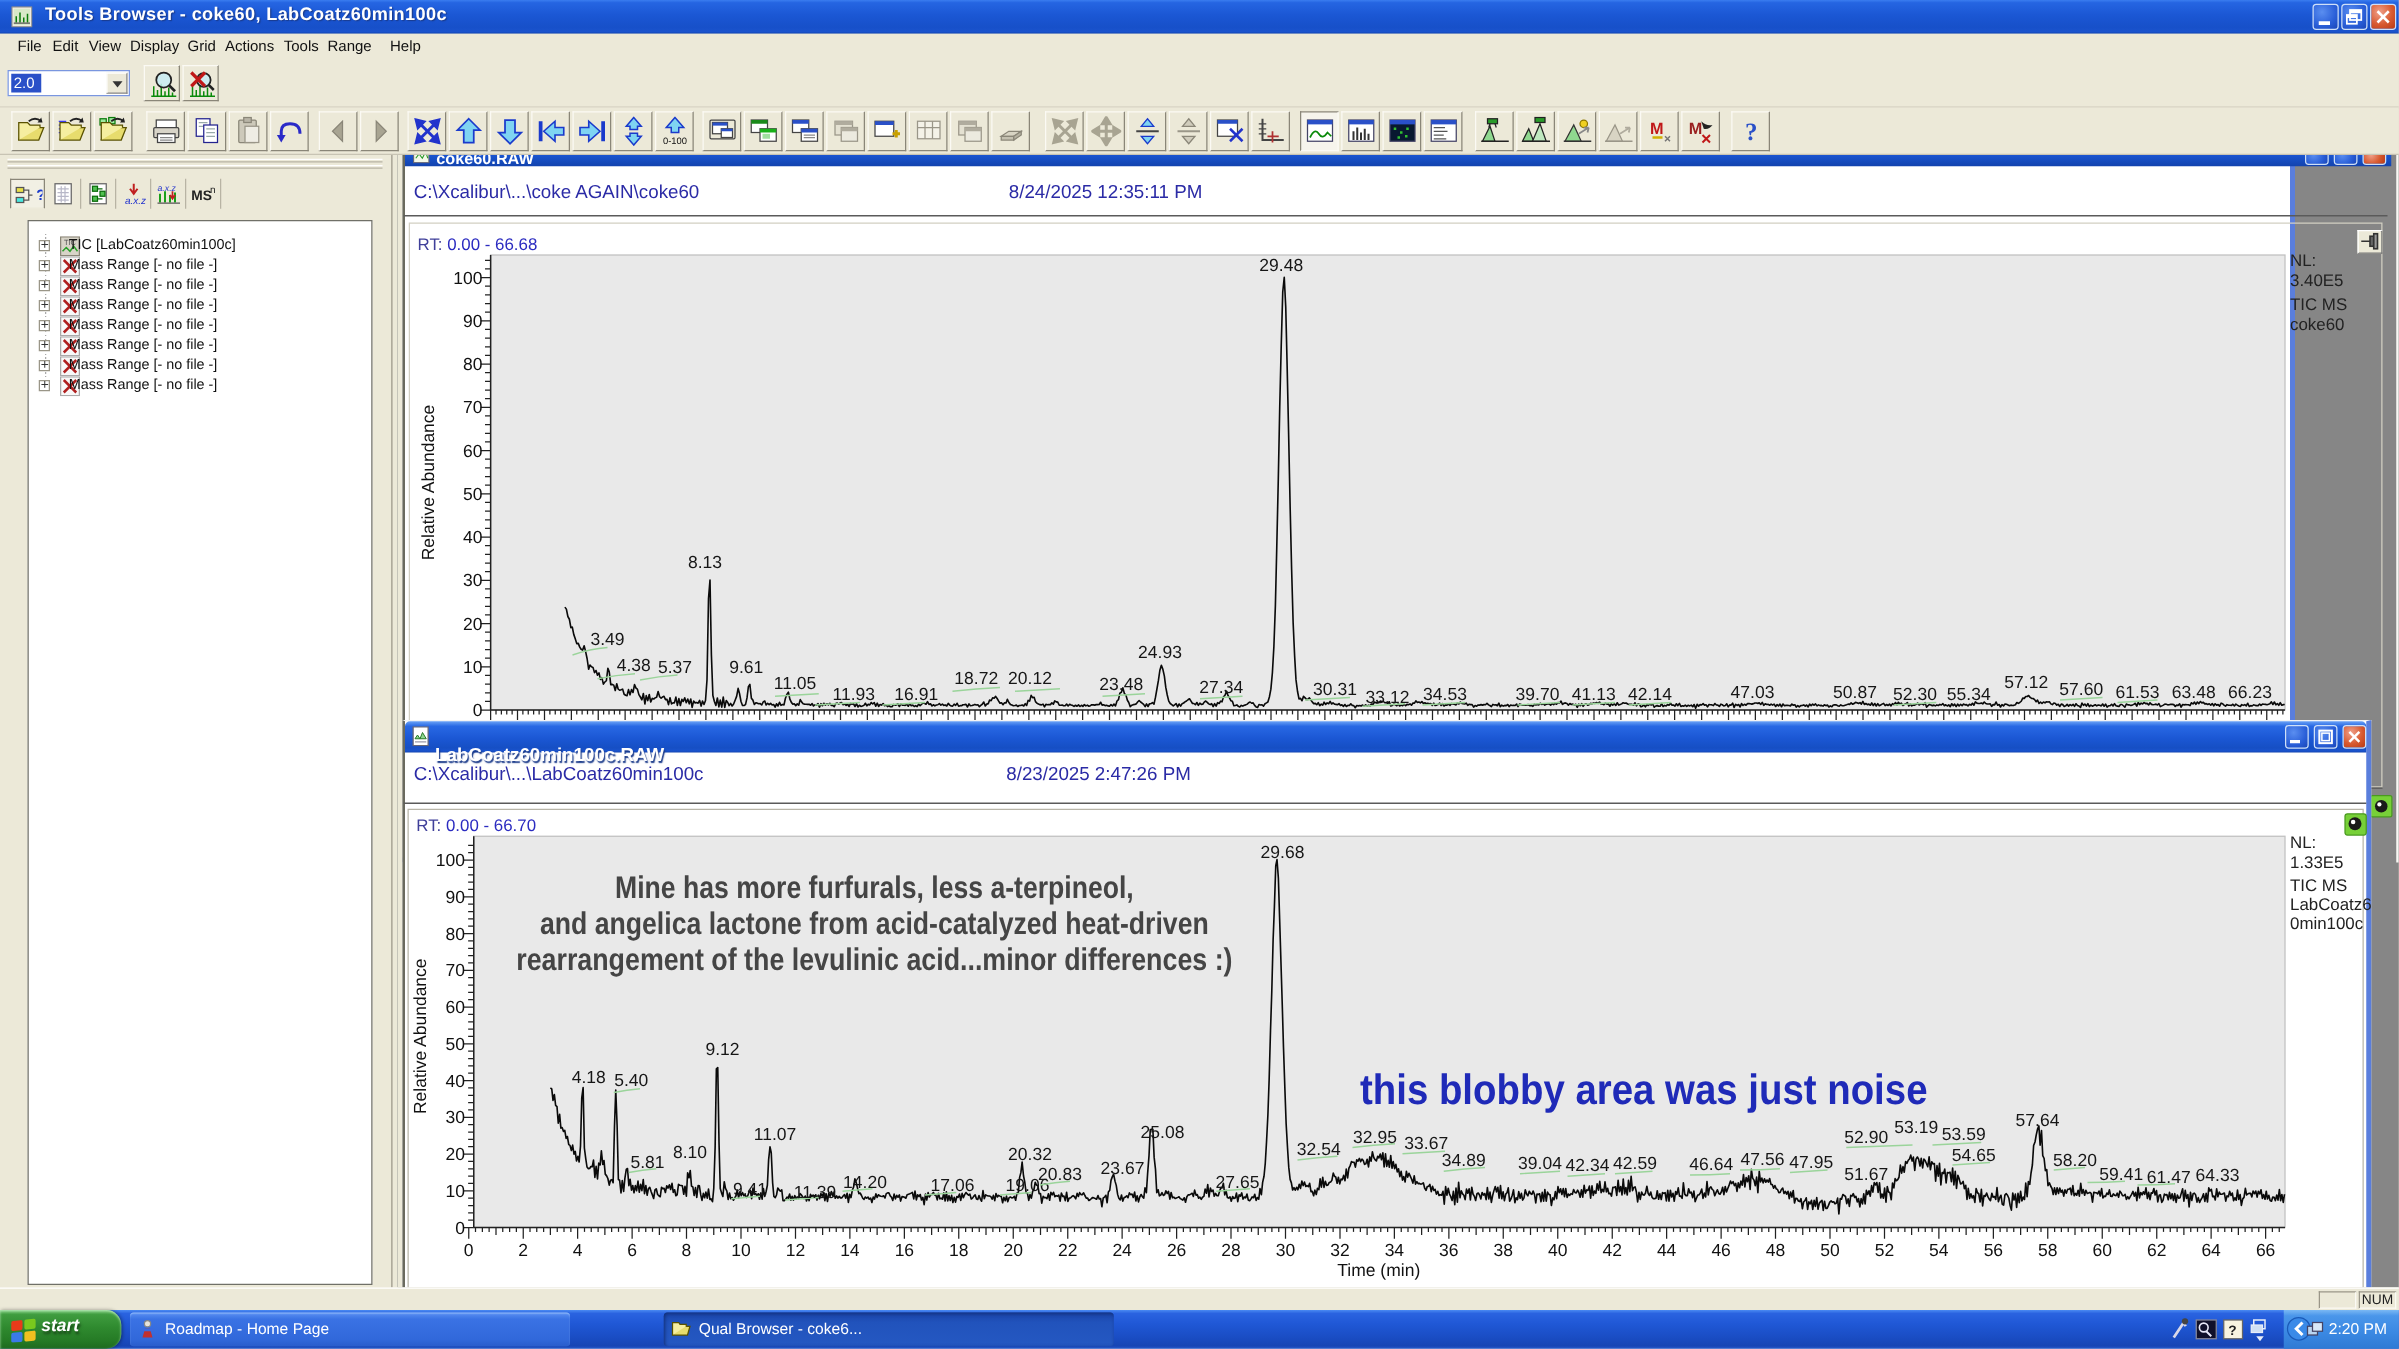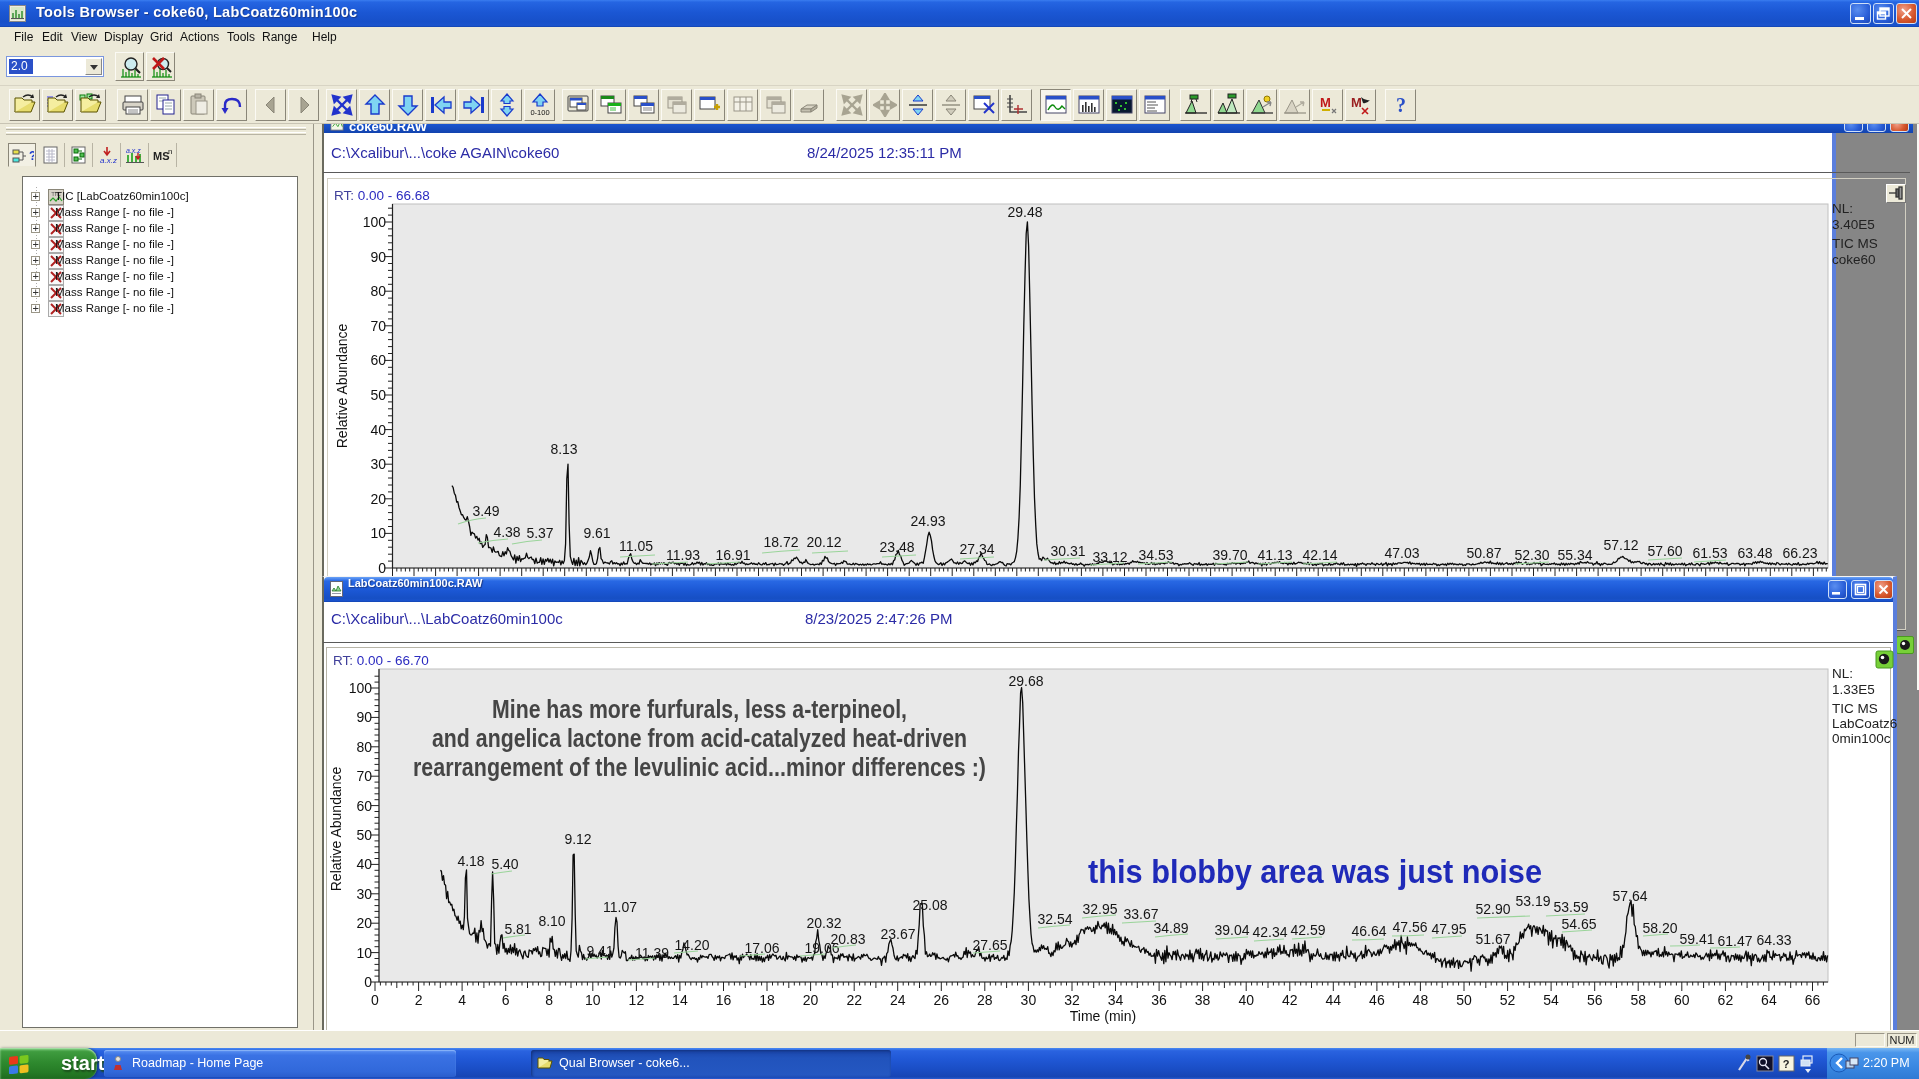--- a/index.html
+++ b/index.html
@@ -40,35 +40,35 @@
 .ttext { position:absolute; left:24px; top:1px; white-space:nowrap; }
 
 #mdi { position:absolute; left:318px; top:124px; width:1601px; height:906px; background:#868686; overflow:hidden; }
 
 #win1 { position:absolute; left:4px; top:-6px; width:1514px; height:572px; background:#fff; border-right:4px solid #5a7edc; border-bottom:4px solid #5a7edc; border-left:2px solid #6a6a5e; }
 #win1 .tbar { position:absolute; left:0; top:-10px; width:1589px; height:25px;
   background:linear-gradient(180deg,#5a96f4 0%,#2565e2 20%,#1b57d4 60%,#1243ae 100%); }
 #win2 { position:absolute; left:4px; top:452px; width:1575px; height:458px; background:#fff; border-right:4px solid #5a7edc; border-left:2px solid #6a6a5e; border-top:1px solid #f4f4f4; }
 .ctbar { position:absolute; left:0; top:0; width:100%; height:25px; border-radius:4px 4px 0 0;
   background:linear-gradient(180deg,#6aa2f6 0%,#2868e4 16%,#1b57d4 55%,#164fc4 85%,#1a53cd 95%,#1243ae 100%); }
-.ctbar .ttl { position:absolute; left:24px; top:0; color:#fff; font-size:11px; font-weight:bold; text-shadow:1px 1px 1px #1a3a8a; }
+.ctbar .ttl { position:absolute; left:24px; top:19px; color:#fff; font-size:15px; font-weight:bold; text-shadow:1px 1px 1px #1a3a8a; }
 .ctbar .ico { position:absolute; left:5px; top:4px; }
 .cbtn { position:absolute; top:3px; width:19px; height:19px; border-radius:3px; border:1px solid #cfe0f8; }
 .cbtn.min,.cbtn.res { background:radial-gradient(circle at 35% 30%,#5a8ef0 0%,#2a5fd8 60%,#1a46b8 100%); }
 .cbtn.cls { background:radial-gradient(circle at 35% 30%,#f0a08a 0%,#d85a30 55%,#b83a14 100%); }
 
 #statusbar { position:absolute; left:0; top:1030px; width:1919px; height:18px; background:#ece9d8; border-top:1px solid #fff; }
 .spanel { position:absolute; top:2px; height:14px; border:1px solid; border-color:#9a9688 #fbfaf4 #fbfaf4 #9a9688; font-size:11px; color:#222; text-align:center; }
 
 #taskbar { position:absolute; left:0; top:1048px; width:1919px; height:31px;
   background:linear-gradient(180deg,#4a8af2 0%,#2a63e0 9%,#2058d6 35%,#1a4dc4 70%,#1745b4 93%,#2a5cd0 100%); }
 #startbtn { position:absolute; left:0; top:0; width:97px; height:31px; border-radius:0 12px 12px 0;
   background:linear-gradient(180deg,#6fc46f 0%,#3f9c3f 12%,#2f8a2f 45%,#257a25 80%,#1e6a1e 100%);
   box-shadow:inset 0 1px 2px #b8e8b8, 1px 0 3px rgba(0,0,0,0.4); }
-#startbtn .s { position:absolute; left:33px; top:4px; color:#fff; font-size:20px; font-weight:bold; text-shadow:1px 2px 2px #1a4a1a;margin-left:28px; }
+#startbtn .s { position:absolute; left:33px; top:4px; color:#fff; font-size:14px; font-weight:bold; font-style:italic; text-shadow:1px 2px 2px #1a4a1a; }
 .task { position:absolute; top:2px; height:27px; border-radius:3px; color:#fff; font-size:12.5px; }
 .task .ic { position:absolute; left:6px; top:5px; }
 .task .tx { position:absolute; left:28px; top:6px; white-space:nowrap; overflow:hidden; }
 #task1 { left:104px; width:352px; background:linear-gradient(180deg,#5a90f2 0%,#3a72e4 20%,#3168da 80%,#2a5dcc 100%); box-shadow:inset 0 1px 1px #8ab4f8; }
 #task2 { left:531px; width:360px; background:linear-gradient(180deg,#1a44a8 0%,#2153bc 30%,#2558c2 100%); box-shadow:inset 1px 1px 3px #12307a; }
 #tray { position:absolute; left:1827px; top:0; width:92px; height:31px;
   background:linear-gradient(180deg,#7ab8f4 0%,#4a96ea 15%,#3a88e2 60%,#2f7ad4 100%); }
 #tray .clock { position:absolute; left:36px; top:8px; color:#fff; font-size:12.5px; }
 #trayicons { position:absolute; left:1735px; top:4px; }
 </style></head><body>

